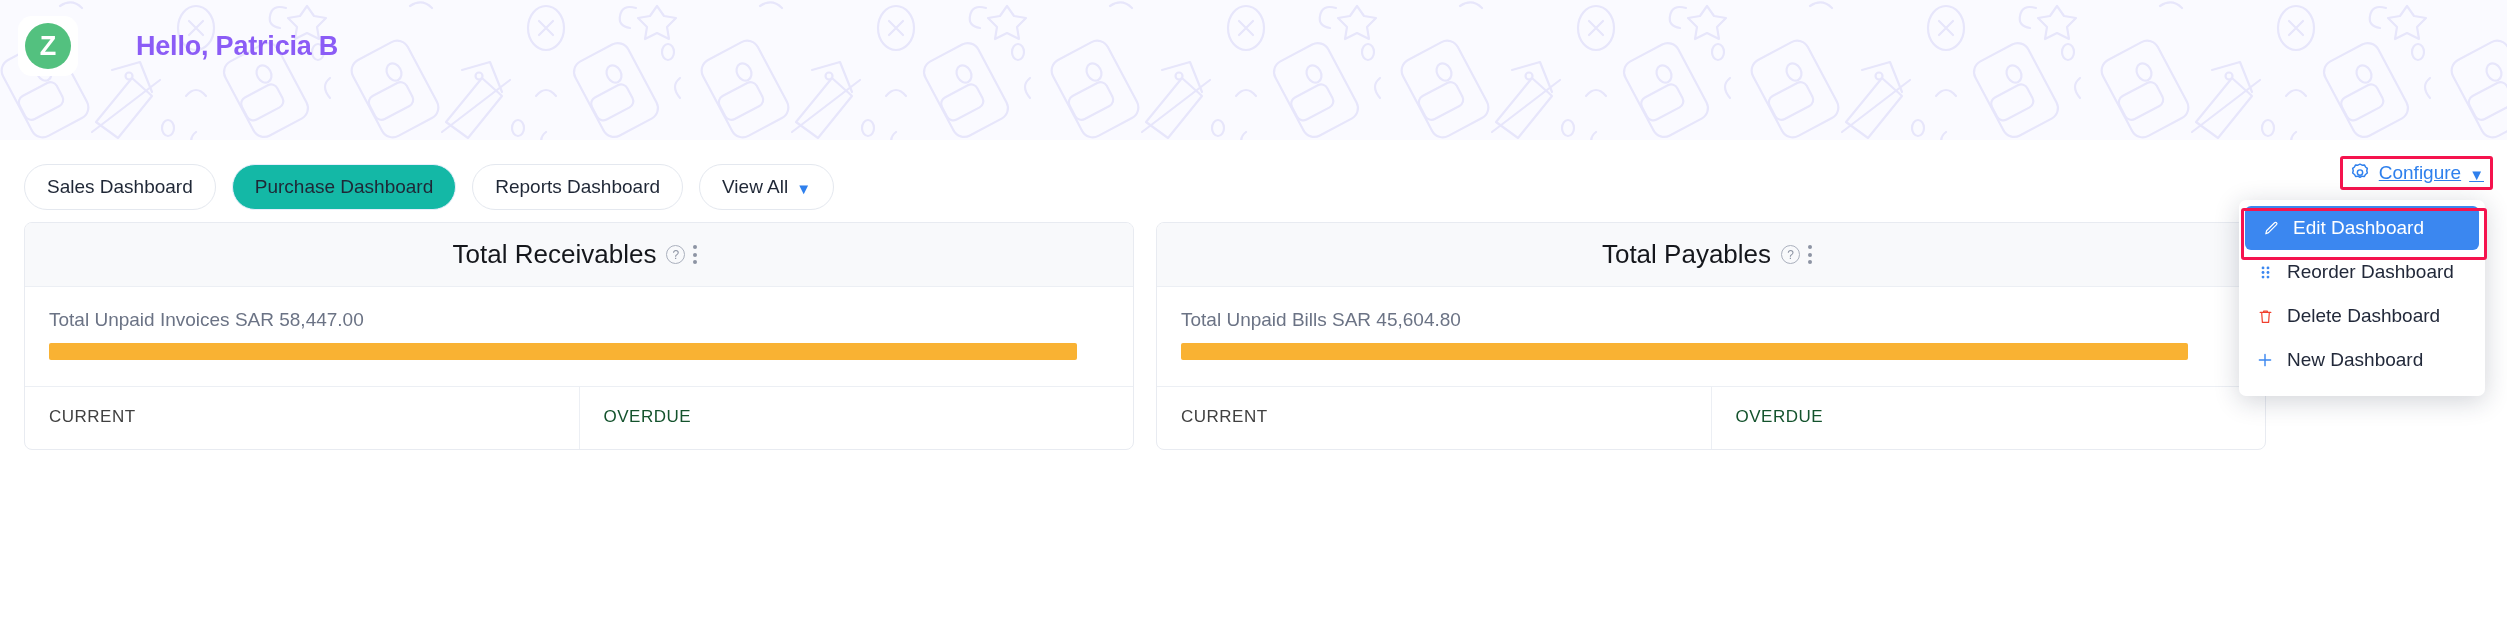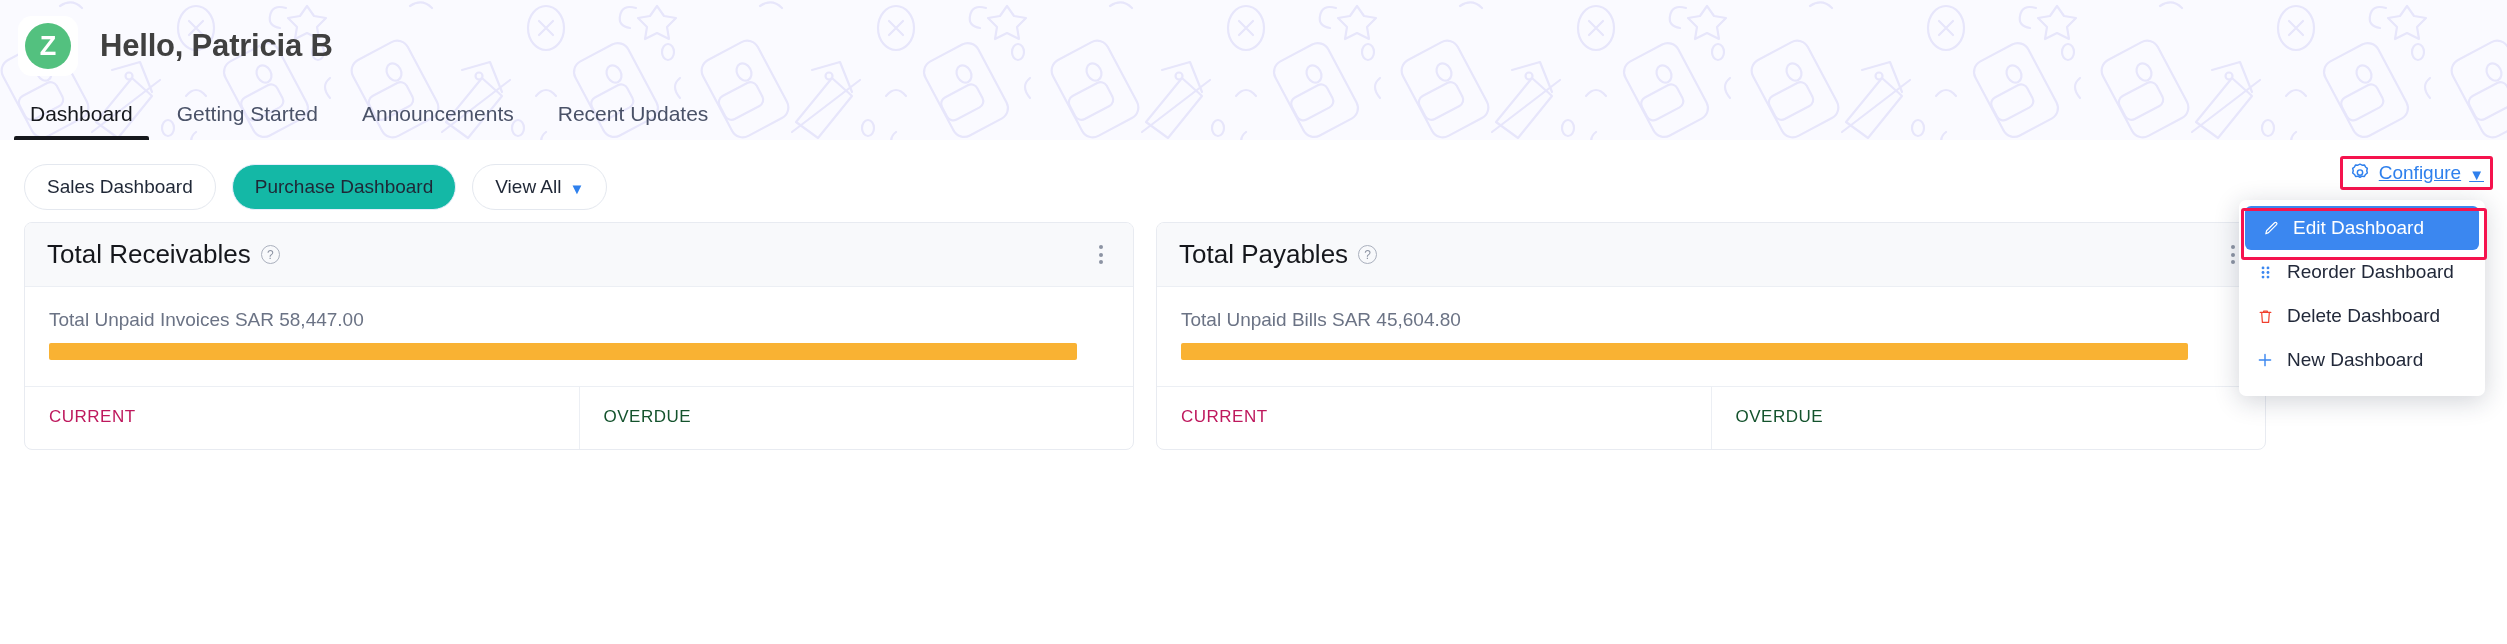--- a/index.html
+++ b/index.html
@@ -42,24 +42,25 @@
     width: 46px; height: 46px;
     border-radius: 50%;
     background: #53c17f;
     display: flex; align-items: center; justify-content: center;
     color: #ffffff;
     font-size: 27px;
     font-weight: 700;
     line-height: 1;
   }
   .greeting {
-    font-size: 31px;
+    font-size: 27px;
     font-weight: 700;
-    color: #404040;
+    color: #8b5cf6;
     letter-spacing: -0.2px;
+    margin-left: 36px;
   }
 
   
   .tabs {
     position: absolute;
     left: 0; right: 0; bottom: 0;
     display: flex;
     align-items: flex-end;
     gap: 0;
     padding-left: 8px;
@@ -191,21 +192,21 @@
   .card {
     width: 1110px;
     background: #ffffff;
     border: 1px solid #e8ebf1;
     border-radius: 8px;
     overflow: hidden;
     flex: none;
   }
   .card-head {
     display: flex; align-items: center;
-    justify-content: space-between;
+    justify-content: center;
     background: #f8f9fb;
     border-bottom: 1px solid #eceff4;
     padding: 16px 22px;
     height: 64px;
   }
   .card-title {
     display: flex; align-items: center; gap: 10px;
     font-size: 26px;
     color: #15171c;
     font-weight: 400;
@@ -249,21 +250,21 @@
     display: flex;
     border-top: 1px solid #eceff4;
   }
   .foot-cell {
     flex: 1;
     padding: 20px 24px 22px 24px;
     font-size: 17px;
     letter-spacing: 0.5px;
   }
   .foot-cell + .foot-cell { border-left: 1px solid #eceff4; }
-  .lbl-current { color: #be185d; }
+  .lbl-current { color: #404040; }
   .lbl-overdue { color: #14532d; }
 </style>
 </head>
 <body>
 
 <div class="header">
 
   <svg class="header-doodles" viewBox="0 0 2507 140" preserveAspectRatio="none" xmlns="http://www.w3.org/2000/svg">
     <defs>
       <pattern id="doodle" width="350" height="140" patternUnits="userSpaceOnUse">
@@ -294,47 +295,36 @@
     <rect width="2507" height="140" fill="url(#doodle)"></rect>
   </svg>
 
   <div class="header-inner">
     <div class="avatar-tile">
       <div class="avatar-circle">Z</div>
     </div>
     <div class="greeting">Hello, Patricia B</div>
   </div>
 
-  <div class="tabs">
-    <div class="tab active">
-      <span>Dashboard</span>
-    </div>
-    <div class="tab">
-      <span>Getting Started</span>
-    </div>
-    <div class="tab">
-      <span>Announcements</span>
-    </div>
-    <div class="tab">
-      <span>Recent Updates</span>
-    </div>
-  </div>
 </div>
 
 <div class="dash-bar">
   <div class="pill-row">
 
     <div class="pill">
       <span>Sales Dashboard</span>
     </div>
 
     <div class="pill selected">
       <span>Purchase Dashboard</span>
     </div>
 
+    <div class="pill">
+      <span>Reports Dashboard</span>
+    </div>
 
     <div class="pill">
       <span>View All</span>
       <span class="chev-blue">▼</span>
     </div>
   </div>
 
   <div class="configure-wrap">
     <div class="configure-hl">
       <div class="configure-btn">

